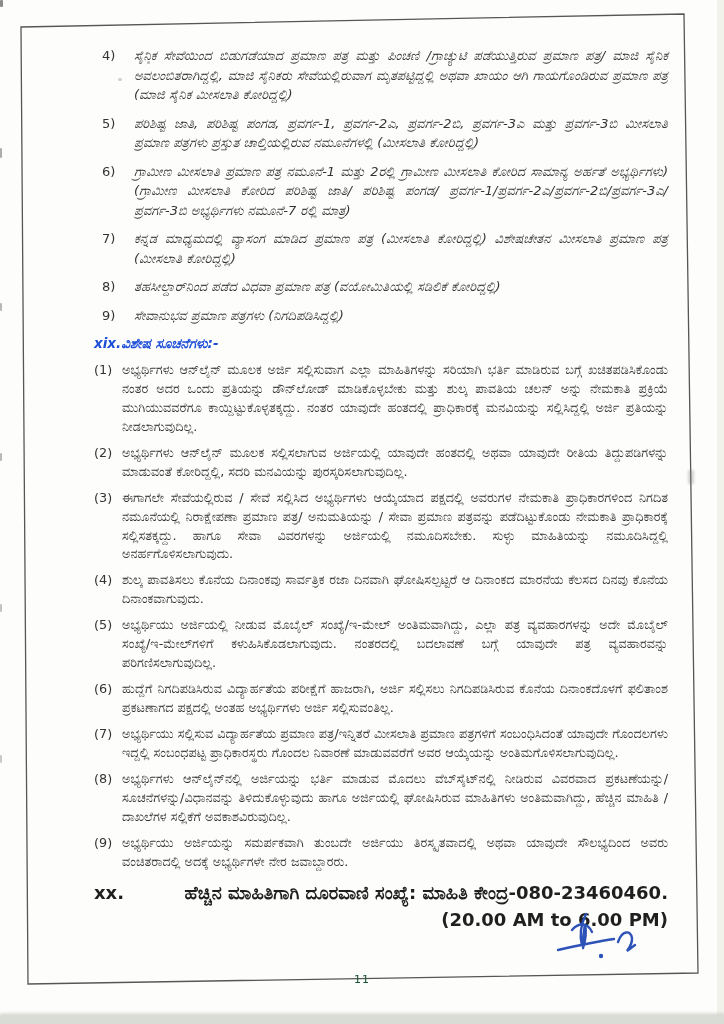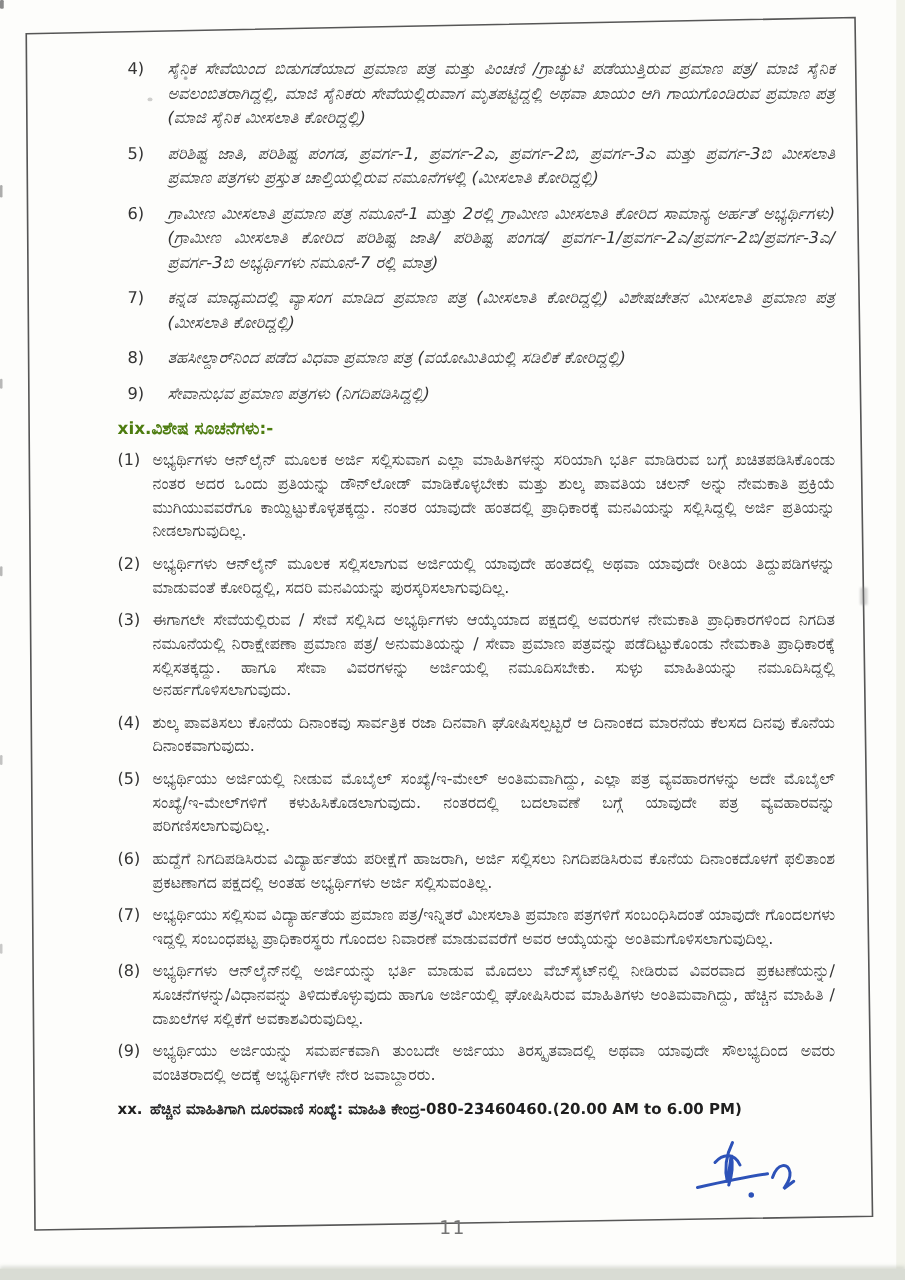--- a/index.html
+++ b/index.html
@@ -18,31 +18,32 @@
   }
   ol{list-style:none;margin:0;padding:0;}
   .row{display:flex;align-items:flex-start;}
   .checklist .row{margin-bottom:9px;font-size:13px;line-height:1.5;}
   .checklist .num{flex:0 0 32px;}
   .checklist .txt{flex:1;text-align:justify;font-style:italic;}
   .notes .row{margin-bottom:7px;font-size:12.8px;line-height:1.48;}
   .notes .num{flex:0 0 28px;margin-left:-8px;}
   .notes .txt{flex:1;text-align:justify;}
   .section-heading{
-    font-size:13.5px;font-weight:bold;color:#4d7c0f;
+    font-size:13.5px;font-weight:bold;color:#1d4ed8;
     margin:10px 0 9px -8px;
+    font-style:italic;
   }
   .helpline{
-    font-weight:bold;color:#1f1f1f;font-size:12px;line-height:1.5;
-    margin:3px 0 0 -8px;display:flex;
+    font-weight:bold;color:#1f1f1f;font-size:18px;line-height:1.5;
+    margin:3px 0 0 -8px;display:flex;text-align:right;
   }
   .helpline .hl-num{flex:0 0 26px;}
   .page-number{
     position:absolute;left:342px;top:973px;width:40px;
-    text-align:center;font-size:15px;color:#737373;letter-spacing:1px;
+    text-align:center;font-size:11px;color:#14532d;letter-spacing:1px;
   }
   .signature{position:absolute;left:552px;top:908px;}
   .bottom-band{
     position:absolute;left:0;bottom:0;width:724px;height:9px;
     background:#d9dcd4;
     box-shadow:0 -2px 3px rgba(180,186,176,0.45);
   }
   .right-strip{
     position:absolute;right:0;top:0;width:7px;height:1015px;
     background:#eef0e5;opacity:.85;

